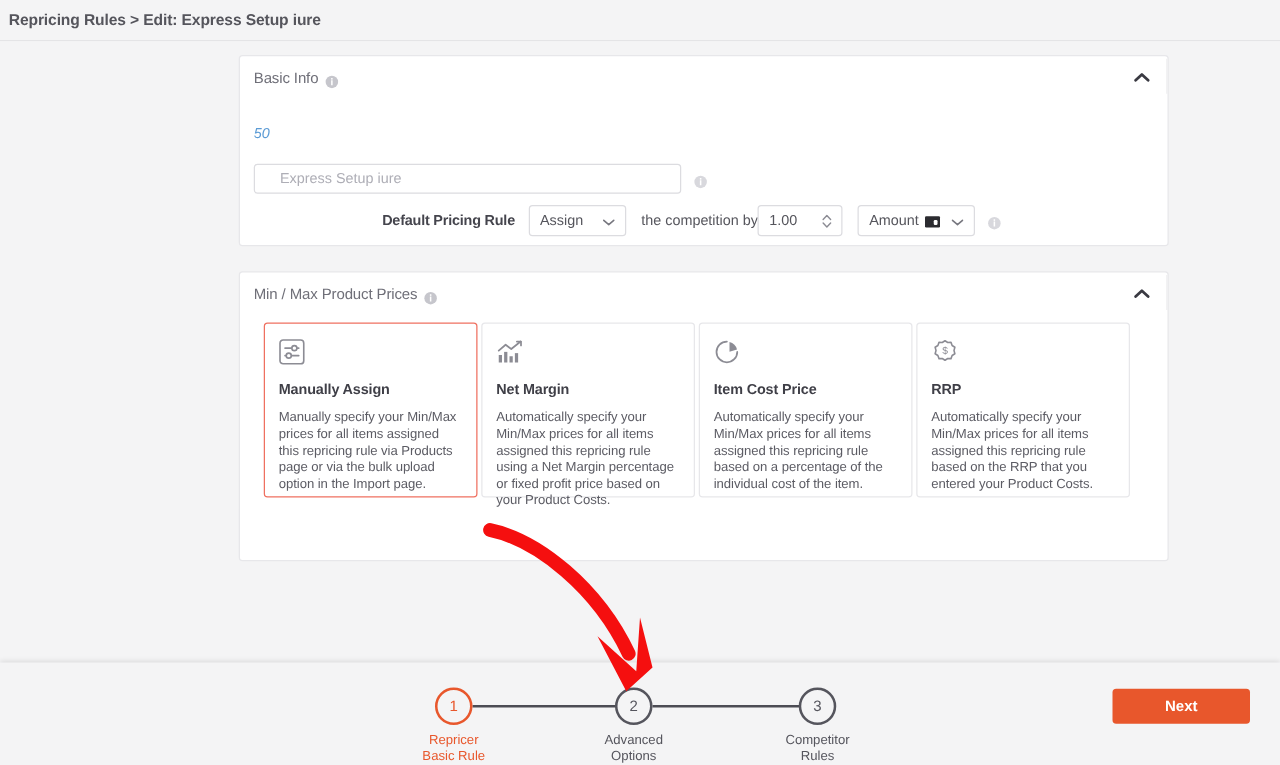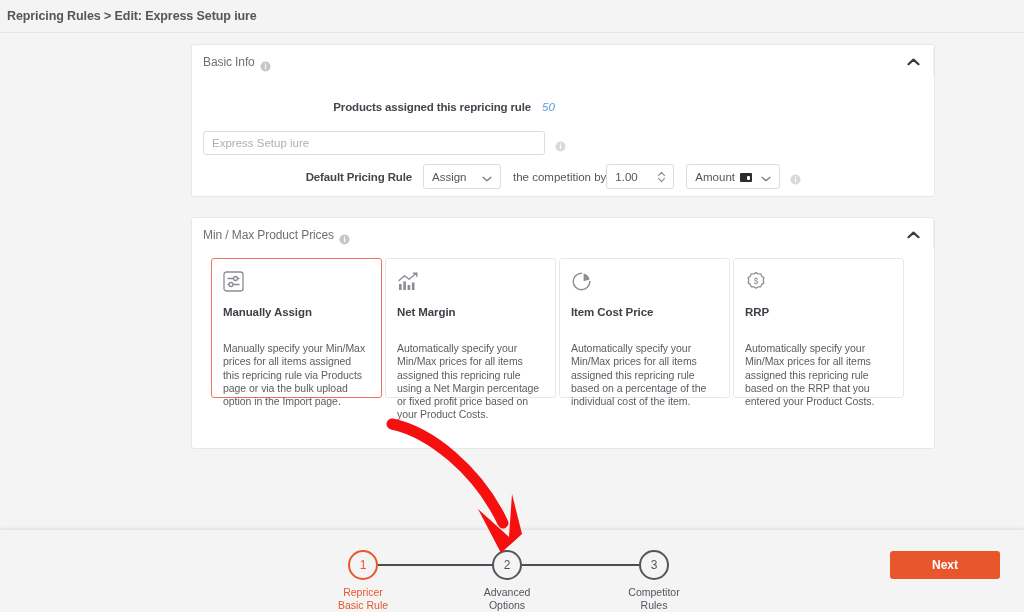--- a/index.html
+++ b/index.html
@@ -102,21 +102,21 @@
     font-style: italic;
   }
 
   .text-input {
     height: 24px;
     border: 1px solid #dcdce0;
     border-radius: 3px;
     background: #fff;
     font-size: 11.5px;
     color: #9a9aa2;
-    padding: 0 8px;
+    padding: 0 20px;
     font-family: "Liberation Sans", sans-serif;
     outline: none;
   }
   .text-input::placeholder { color: #aeaeb6; }
 
   .select-box {
     position: relative;
     height: 25px;
     border: 1px solid #dcdce0;
     border-radius: 3px;
@@ -201,21 +201,21 @@
     cursor: pointer;
   }
   .opt-card.selected {
     border: 1px solid #ef7060;
   }
   .card-icon { height: 30px; margin-bottom: 5px; }
   .card-title {
     font-size: 11.5px;
     font-weight: bold;
     color: #3f3f47;
-    margin-bottom: 24px;
+    margin-bottom: 10px;
     letter-spacing: -0.1px;
   }
   .card-desc {
     font-size: 10.5px;
     color: #5c5c64;
     line-height: 13.3px;
     letter-spacing: -0.05px;
   }
 
   
@@ -329,21 +329,20 @@
         </span>
         <div class="panel-divider"></div>
         <div class="collapse-btn">
           <svg width="13" height="8" viewBox="0 0 13 8">
             <path d="M1.5 6.2 L6.5 1.6 L11.5 6.2" stroke="#3a3a42" stroke-width="2.2" fill="none" stroke-linecap="round" stroke-linejoin="round"></path>
           </svg>
         </div>
       </div>
 
       <div class="form-row" style="left:0; top:56px; width:470px;">
-        <div class="form-label" style="width:339px;">Products assigned this repricing rule</div>
         <div class="value-link" style="margin-left:11px;">50</div>
       </div>
 
       <div class="form-row" style="left:0; top:86px; width:620px;">
         <input class="text-input" style="width: 342px; margin-left: 11px;" placeholder="Express Setup iure">
         <span class="row-info">
           <svg width="11" height="11" viewBox="0 0 11 11">
             <circle cx="5.5" cy="5.5" r="5" fill="#d8d8dd"></circle>
             <rect x="4.9" y="4.2" width="1.2" height="4" fill="#fff"></rect>
             <rect x="4.9" y="2.4" width="1.2" height="1.3" fill="#fff"></rect>

